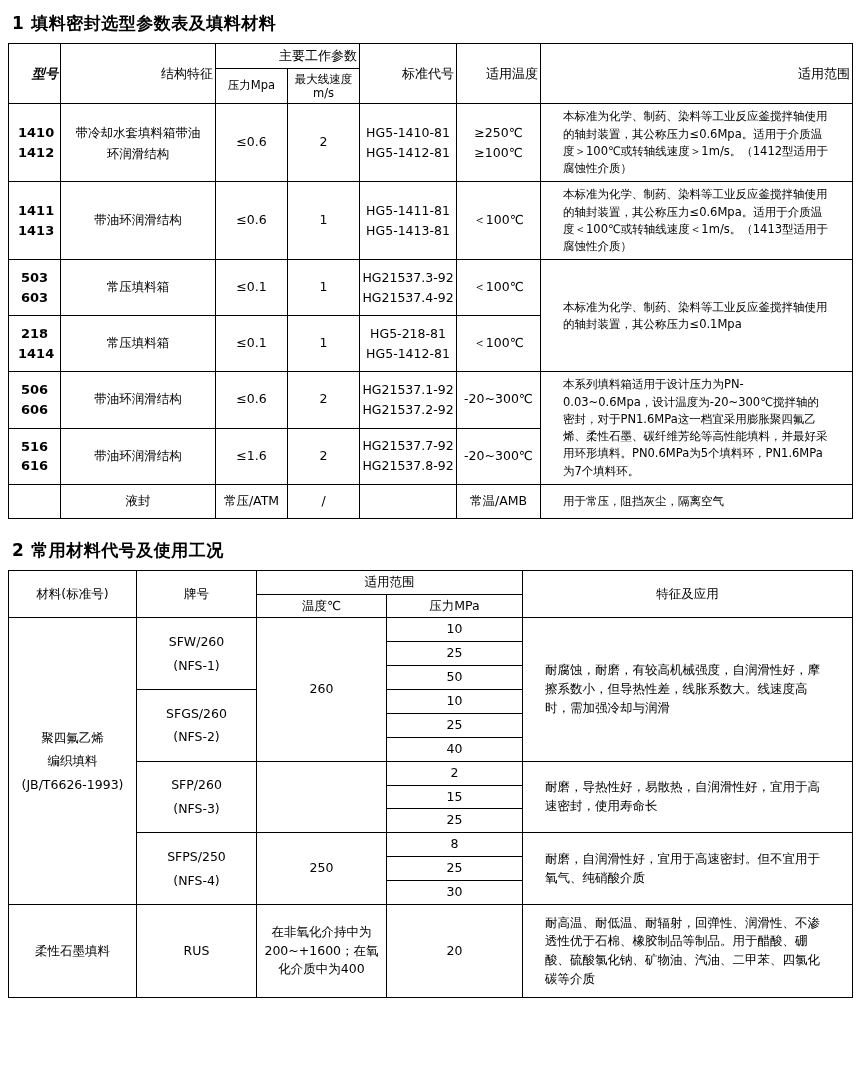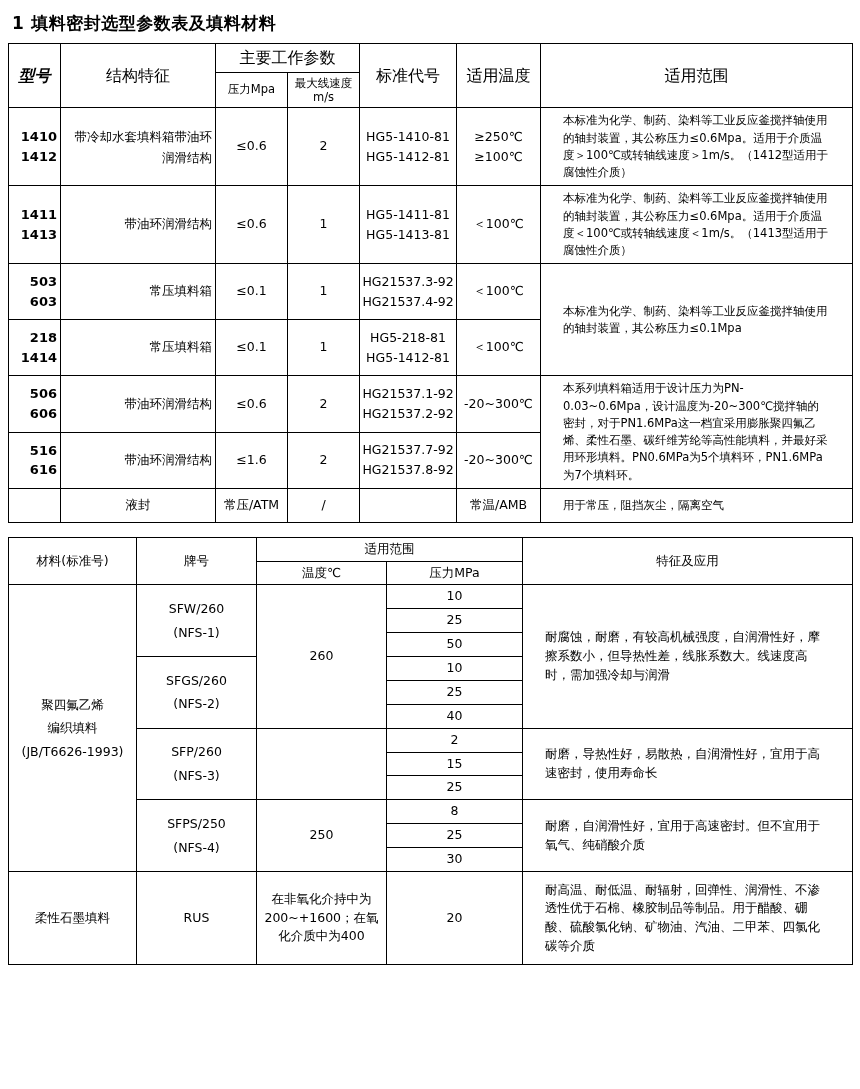--- a/index.html
+++ b/index.html
@@ -35,40 +35,41 @@
   table td, table th {
     border: 1px solid #000;
     font-weight: normal;
     vertical-align: middle;
     text-align: center;
     font-size: 12.5px;
     padding: 3px 2px;
     line-height: 1.35;
   }
   .hdr {
-    font-size: 16px;
+    font-size: 13px;
+    text-align: right;
   }
   .small {
     font-size: 11.5px;
   }
   .bold { font-weight: bold; font-style: italic; }
   .desc {
     font-size: 11.5px;
     line-height: 1.5;
     text-align: left;
     padding: 4px 22px;
   }
   .model {
     font-weight: bold;
     font-size: 13px;
   }
   .model div { line-height: 1.5; }
   .code div { line-height: 1.6; }
   .temp div { line-height: 1.6; }
-  .cellpad { padding: 8px 3px; text-align: right; }
+  .cellpad { padding: 8px 9px; }
   .t2 td { font-size: 12.5px; }
   .matname {
     font-size: 13px;
     line-height: 1.9;
   }
   .gap { height: 14px; }
 </style>
 </head>
 <body>
 
@@ -206,20 +207,23 @@
         <td>/</td>
         <td></td>
         <td>常温/AMB</td>
         <td class="desc">用于常压，阻挡灰尘，隔离空气</td>
       </tr>
     </tbody>
   </table>
 
   <div class="gap"></div>
 
+  <h2 class="section-title">
+    <span class="num">2</span><span>常用材料代号及使用工况</span>
+  </h2>
 
   <table class="t2">
     <colgroup>
       <col style="width:128px">
       <col style="width:120px">
       <col style="width:130px">
       <col style="width:136px">
       <col style="width:330px">
     </colgroup>
     <tbody>

